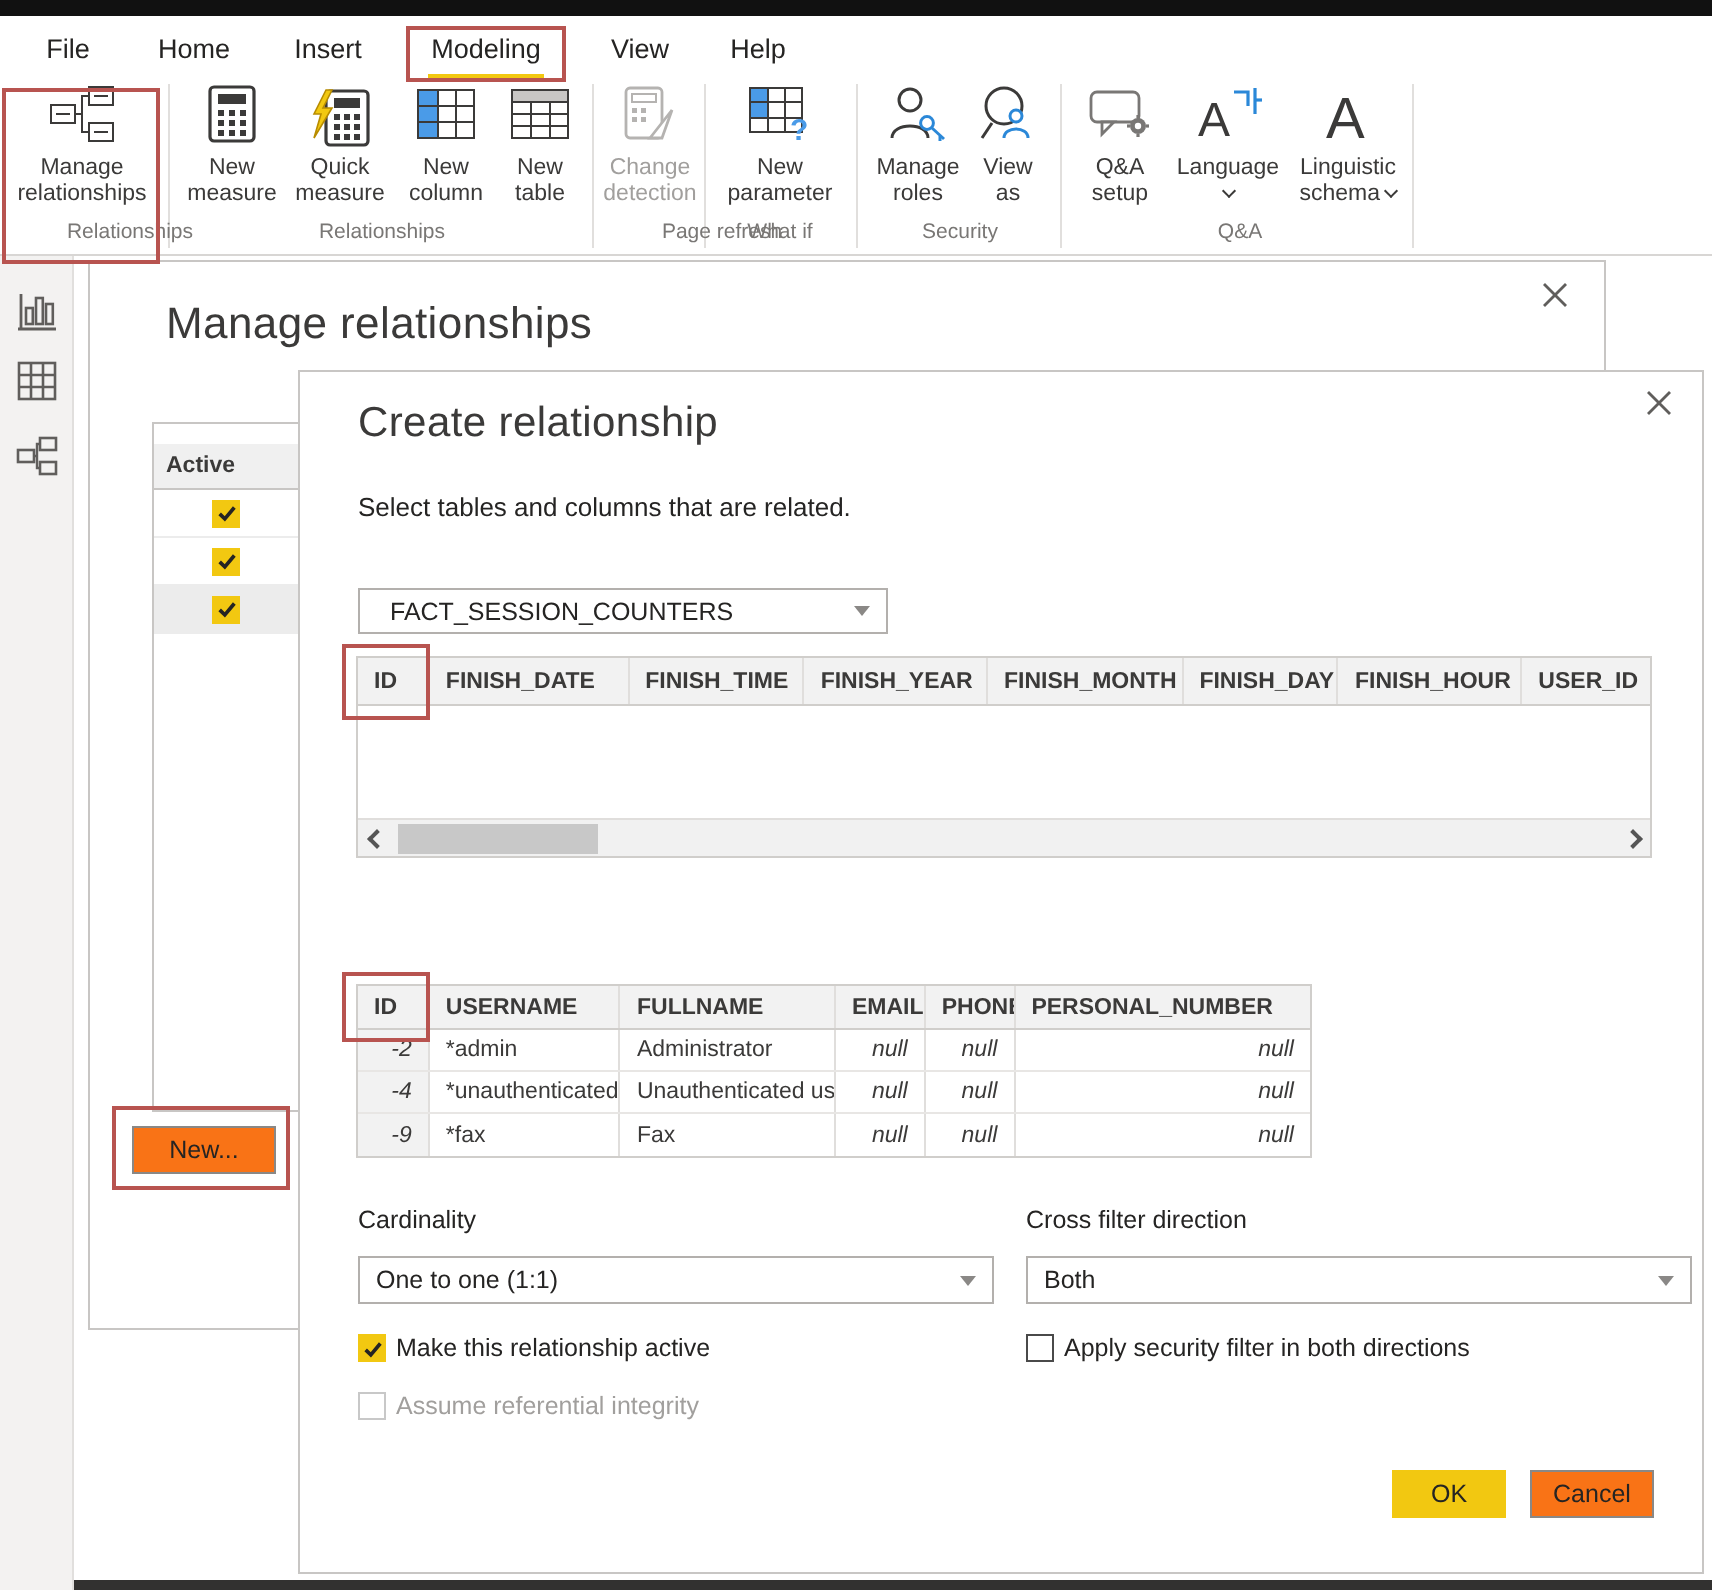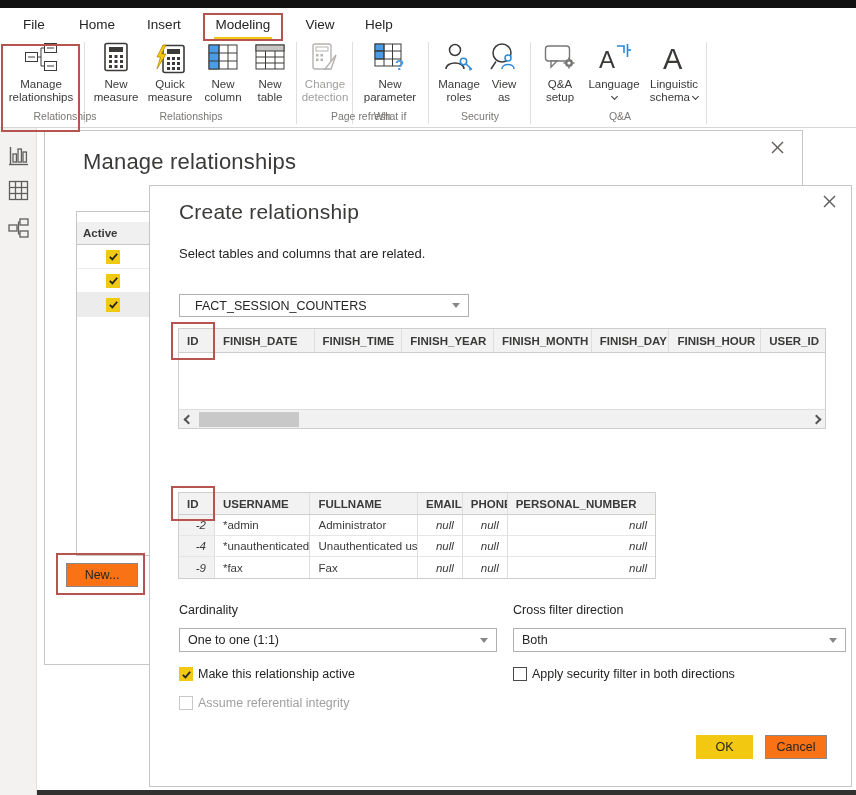--- a/index.html
+++ b/index.html
@@ -401,21 +401,21 @@
   <div class="dialog" style="left:149px;top:185px;width:703px;height:602px;">
     <div class="close-x" style="right:13px;top:8px;">
       <svg width="15" height="15" viewBox="0 0 15 15">
         <line x1="2" y1="2" x2="13" y2="13" stroke="#605e5c" stroke-width="1.4"></line>
         <line x1="13" y1="2" x2="2" y2="13" stroke="#605e5c" stroke-width="1.4"></line>
       </svg>
     </div>
     <div class="dlg-title" style="left:29px;top:14px;">Create relationship</div>
     <div class="subtitle" style="left:29px;top:60px;">Select tables and columns that are related.</div>
 
-    <div class="dropdown" style="left:29px;top:108px;width:290px;padding-left:15px;">
+    <div class="dropdown" style="left:29px;top:108px;width:265px;padding-left:15px;">
       <span>FACT_SESSION_COUNTERS</span>
       <span class="dd-caret"></span>
     </div>
 
     <div class="grid" style="left:28px;top:142px;width:648px;">
       <div class="g-head" style="height:24px;">
         <div class="g-cell" style="width:36px;">ID</div>
         <div class="g-cell" style="width:100px;">FINISH_DATE</div>
         <div class="g-cell" style="width:88px;">FINISH_TIME</div>
         <div class="g-cell" style="width:92px;">FINISH_YEAR</div>

